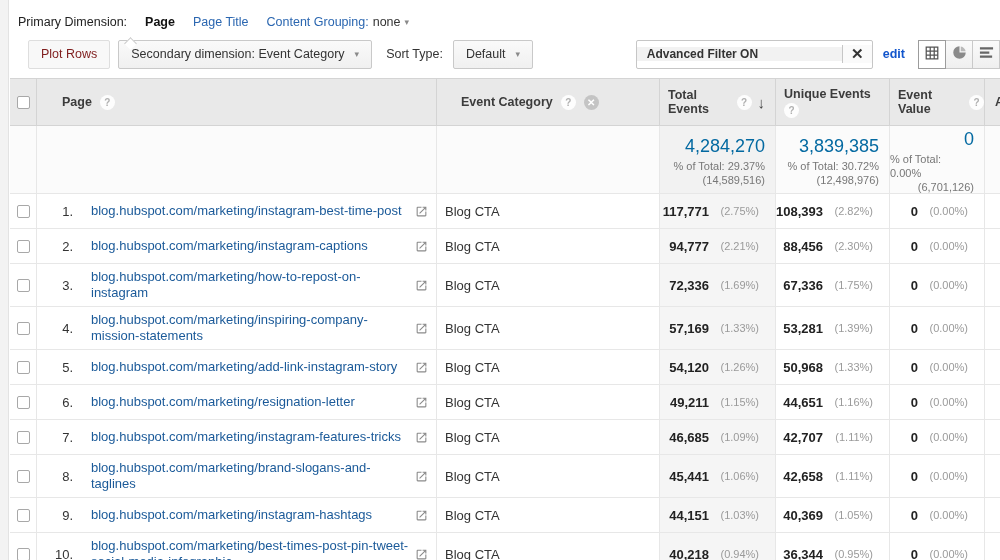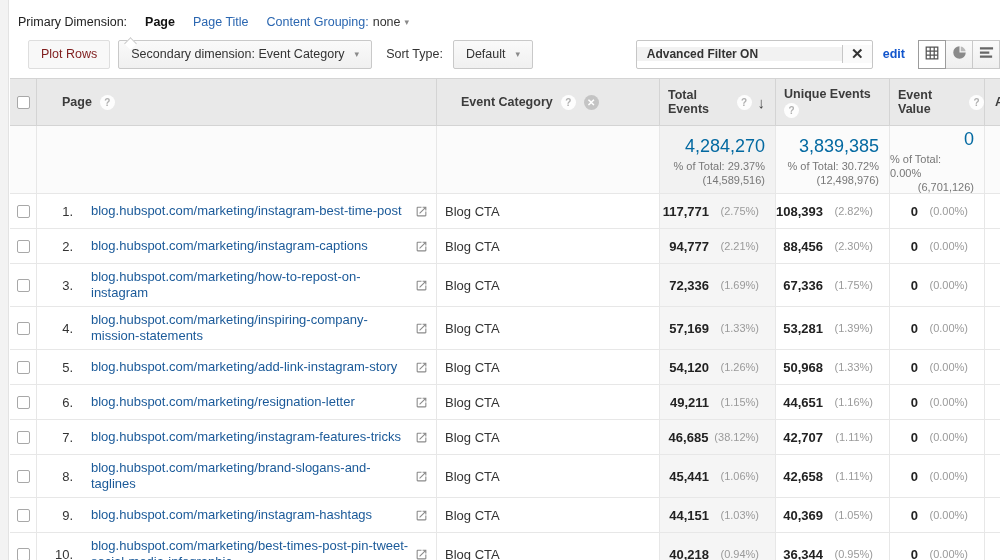--- a/index.html
+++ b/index.html
@@ -384,21 +384,21 @@
       <a class="page-link">blog.hubspot.com/marketing/instagram-features-tricks</a>
       <span class="ext-icon">
         <svg width="13" height="13" viewBox="0 0 24 24">
                   <path fill="#8a8a8a" d="M19 19H5V5h7V3H5a2 2 0 0 0-2 2v14a2 2 0 0 0 2 2h14c1.1 0 2-.9 2-2v-7h-2v7zM14 3v2h3.59l-9.83 9.83 1.41 1.41L19 6.41V10h2V3h-7z"></path>
                 </svg>
       </span>
     </div>
     <div class="cell cat-cell">Blog CTA</div>
     <div class="cell metric-cell sorted">
       <span class="num">46,685</span>
-      <span class="pct">(38.12%)</span>
+      <span class="pct">(1.09%)</span>
     </div>
     <div class="cell metric-cell">
       <span class="num">42,707</span>
       <span class="pct">(1.11%)</span>
     </div>
     <div class="cell metric-cell">
       <span class="num">0</span>
       <span class="pct">(0.00%)</span>
     </div>
     <div class="cell"></div>

